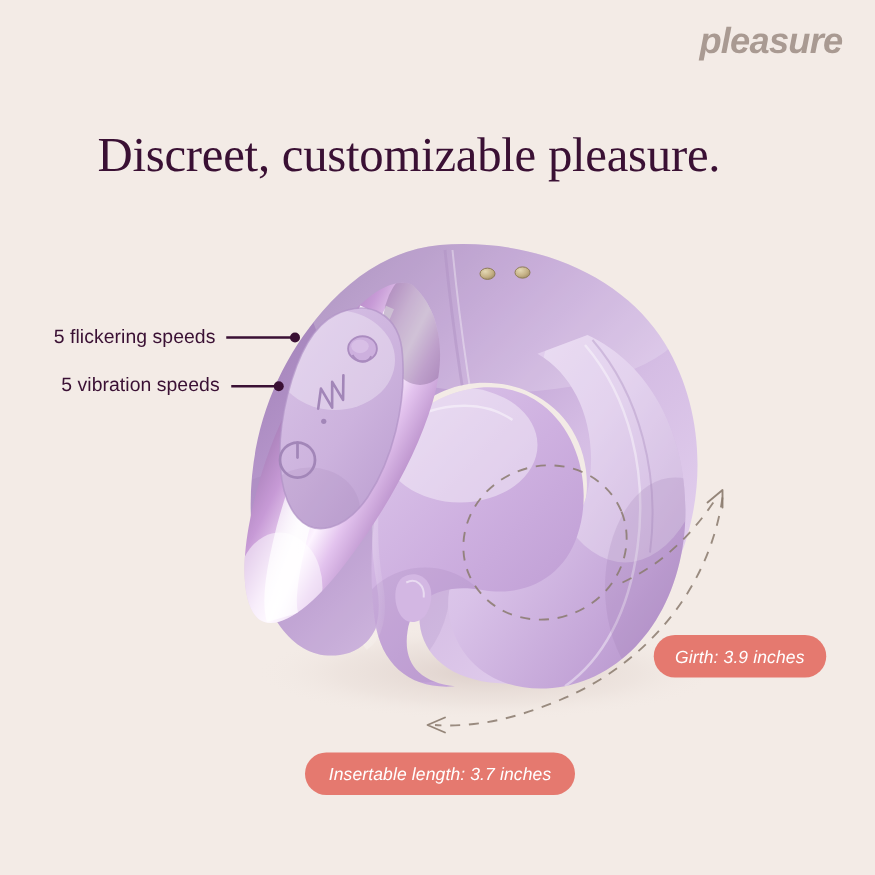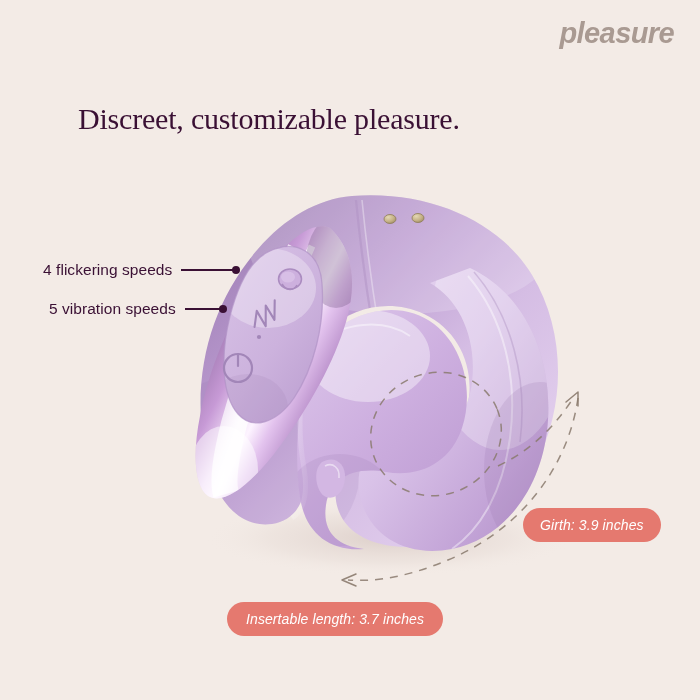--- a/index.html
+++ b/index.html
@@ -30,21 +30,21 @@
     user-select: none;
   }
 
   
   .headline {
     position: absolute;
     top: 102px;
     left: 78px;
     width: 560px;
     font-family: "Liberation Serif", serif;
-    font-size: 30px;
+    font-size: 39px;
     font-weight: 400;
     letter-spacing: -0.2px;
     color: #3a1034;
     white-space: nowrap;
   }
 
   
   .stage {
     position: absolute;
     left: 0;
@@ -96,21 +96,21 @@
     color: #ffffff;
     border-radius: 40px;
     font-family: "Liberation Sans", sans-serif;
     font-style: italic;
     font-weight: 400;
     font-size: 14px;
     letter-spacing: 0.1px;
     white-space: nowrap;
   }
   #pill-girth  { left: 523px; top: 508px; height: 34px; padding: 0 17px; }
-  #pill-length { left: 227px; top: 602px; height: 34px; padding: 0 19px; }
+  #pill-length { left: 244px; top: 602px; height: 34px; padding: 0 19px; }
 </style>
 </head>
 <body>
 
 <div class="canvas">
 
   <div class="brand">pleasure</div>
 
   <div class="headline">Discreet, customizable pleasure.</div>
 
@@ -382,21 +382,21 @@
       <g>
         <path d="M578,398
                  C568,468 520,530 448,560
                  C410,576 378,582 348,580" fill="none" stroke="#8a7a6d" stroke-width="1.5" stroke-dasharray="8 7" opacity="0.85"></path>
         <path d="M356,574 L342,580 L356,586" fill="none" stroke="#8a7a6d" stroke-width="1.5" stroke-linecap="round" stroke-linejoin="round" opacity="0.9"></path>
       </g>
     </svg>
   </div>
 
   <div class="callout" id="callout-flicker">
-    <span class="ctext">4 flickering speeds</span>
+    <span class="ctext">5 flickering speeds</span>
     <span class="cline" style="width:52px;"></span>
     <span class="cdot"></span>
   </div>
 
   <div class="callout" id="callout-vibrate">
     <span class="ctext">5 vibration speeds</span>
     <span class="cline" style="width:35px;"></span>
     <span class="cdot"></span>
   </div>
 

